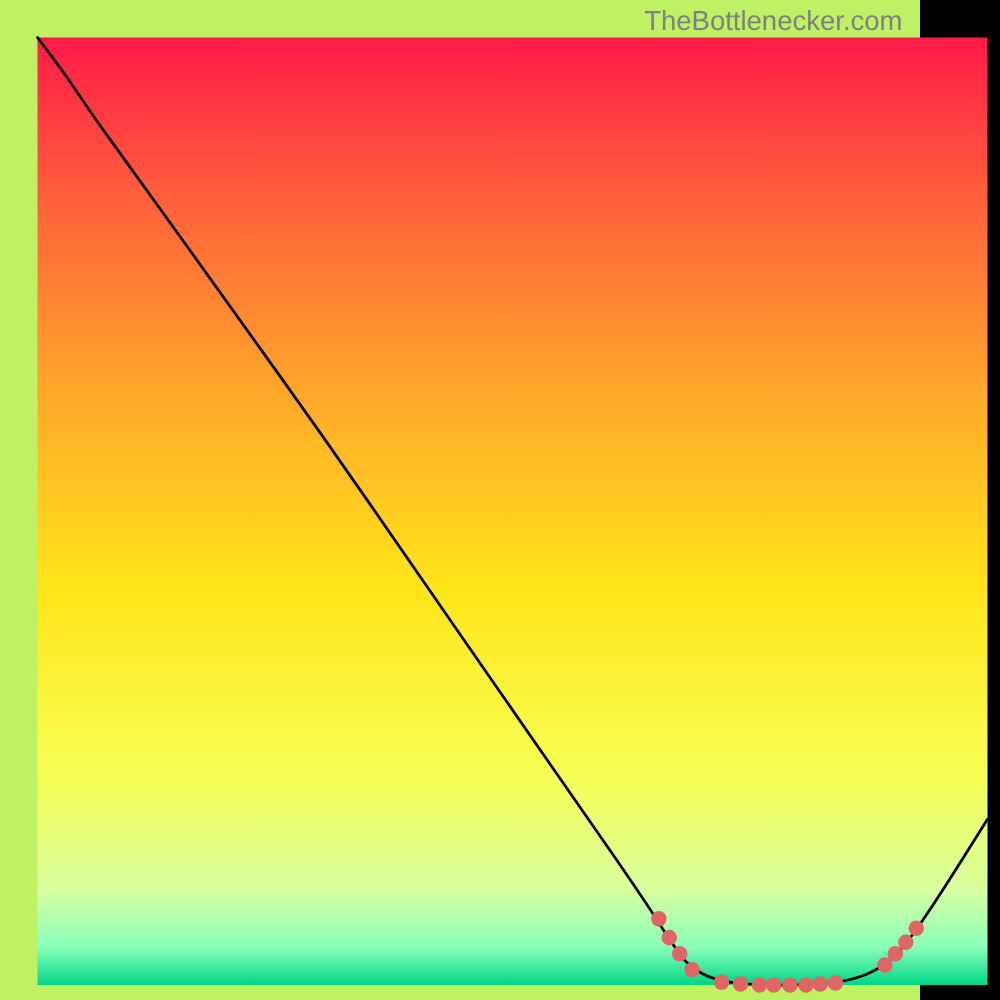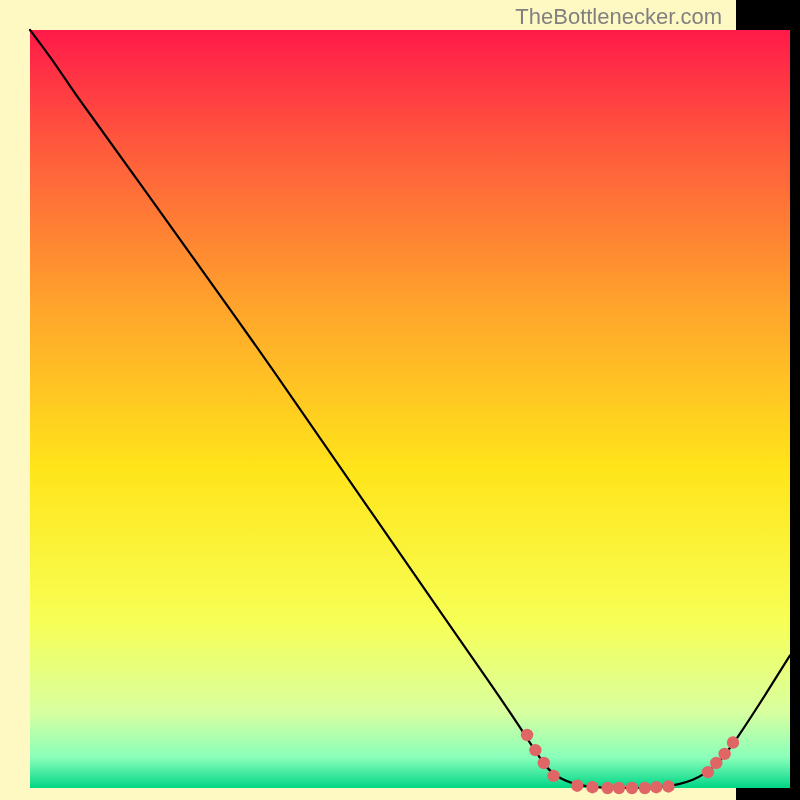--- a/index.html
+++ b/index.html
@@ -7,21 +7,21 @@
     padding: 0;
     width: 800px;
     height: 800px;
     background: #000;
     overflow: hidden;
   }
   .frame {
     position: relative;
     width: 736px;
     height: 800px;
-    background: #fef9c3;
+    background: #bef264;
   }
   .watermark {
     position: absolute;
     top: 4px;
     right: 14px;
     color: #808080;
     font-family: Arial, Helvetica, sans-serif;
     font-size: 22px;
     font-weight: 400;
     letter-spacing: 0;

